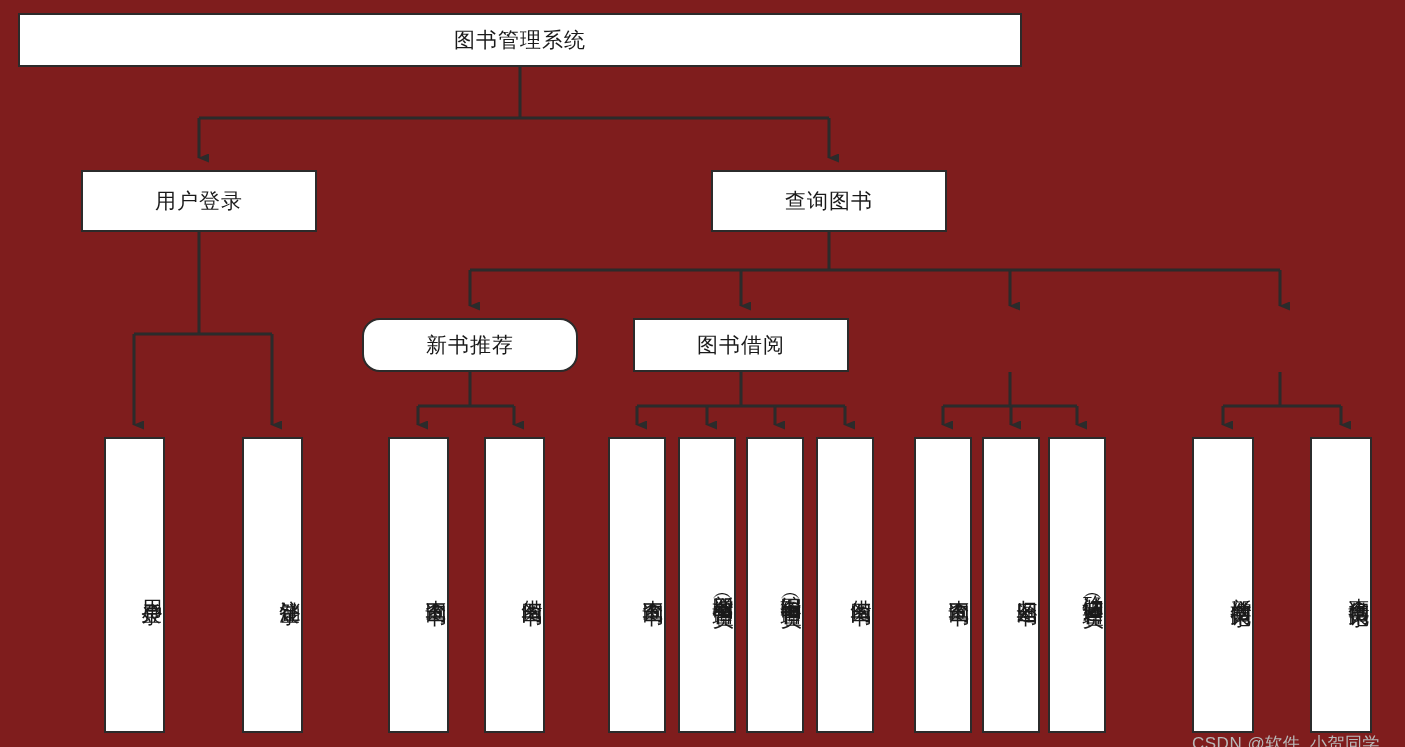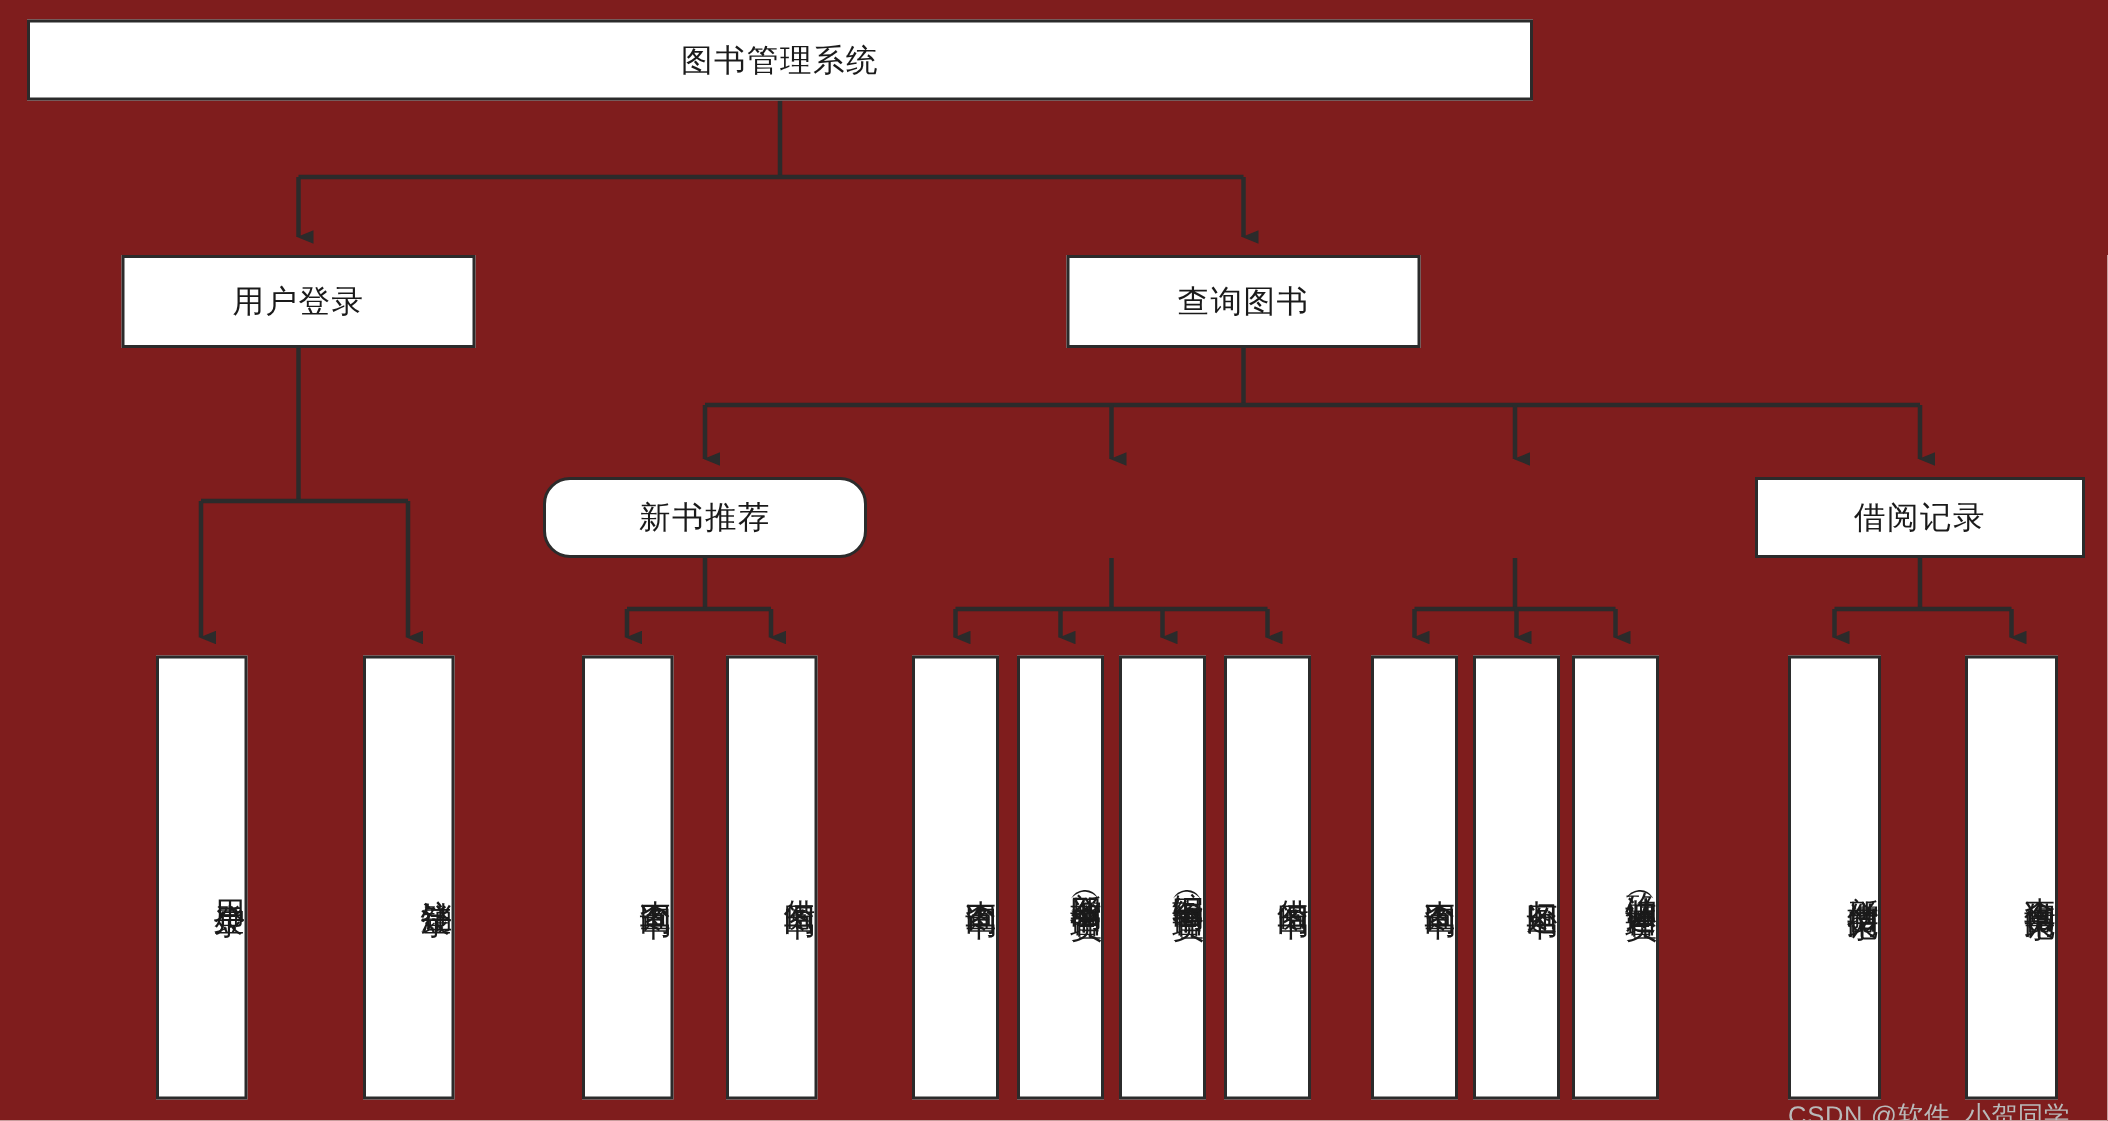--- a/index.html
+++ b/index.html
@@ -139,22 +139,22 @@
   <div class="node-box horizontal" id="node-l2-0" style="left: 81px; top: 170px; width: 236px; height: 62px;">
     <span class="node-label">用户登录</span>
   </div>
   <div class="node-box horizontal" id="node-l2-1" style="left: 711px; top: 170px; width: 236px; height: 62px;">
     <span class="node-label">查询图书</span>
   </div>
 
   <div class="node-box horizontal" id="node-l3-0" style="left: 362px; top: 318px; width: 216px; height: 54px; border-radius: 18px;">
     <span class="node-label">新书推荐</span>
   </div>
-  <div class="node-box horizontal" id="node-l3-3" style="left: 1170px; top: 318px; width: 220px; height: 54px;">
-    <span class="node-label">借阅记录</span>
+  <div class="node-box horizontal" id="node-l3-1" style="left: 633px; top: 318px; width: 216px; height: 54px;">
+    <span class="node-label">图书借阅</span>
   </div>
 
   <div class="node-box vertical" id="node-leaf-0" style="left: 104px; top: 437px; width: 61px; height: 296px;">
     <span class="node-label">用户登录</span>
   </div>
   <div class="node-box vertical" id="node-leaf-1" style="left: 242px; top: 437px; width: 61px; height: 296px;">
     <span class="node-label">注销登录</span>
   </div>
   <div class="node-box vertical" id="node-leaf-2" style="left: 388px; top: 437px; width: 61px; height: 296px;">
     <span class="node-label">查询图书</span>

